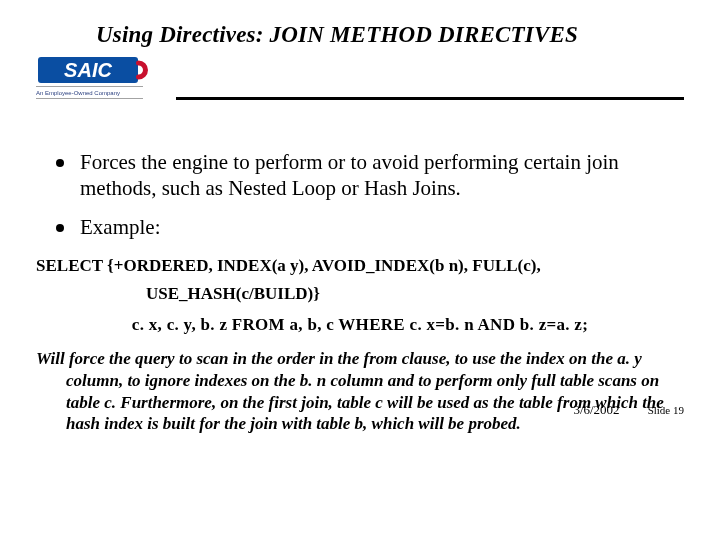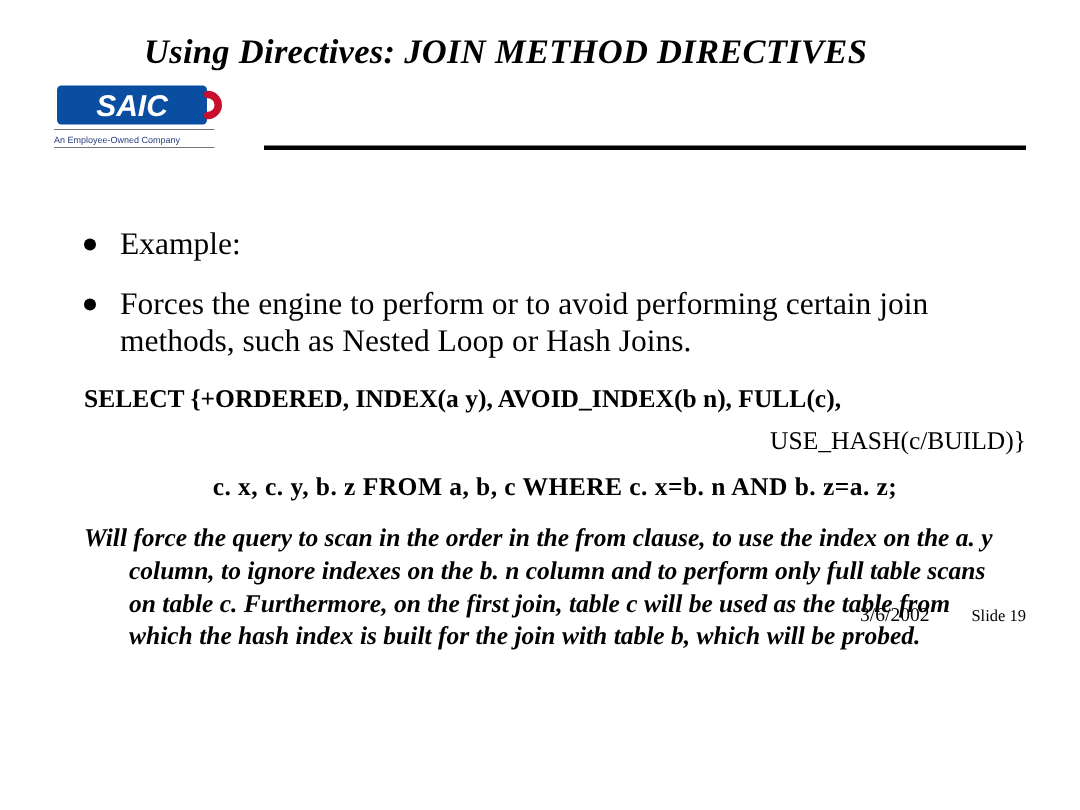--- a/index.html
+++ b/index.html
@@ -58,32 +58,30 @@
     content: "";
     position: absolute;
     left: 0;
     top: 9px;
     width: 8px;
     height: 8px;
     background: #000;
     border-radius: 50%;
   }
   .body {
-    margin-left: 20px;
     font-size: 17px;
     line-height: 1.28;
   }
   .code1 {
     font-weight: bold;
     margin: 6px 0 6px 0;
   }
   .code2 {
-    font-weight: normal;
+    font-weight: bold;
     margin: 6px 0 10px 110px;
-    text-align: right;
   }
   .code3 {
     font-weight: bold;
     margin: 6px 0 12px 0;
     letter-spacing: 0.3px;
     text-align: center;
   }
   .explain {
     font-weight: bold;
     margin: 0 6px 0 0;
@@ -125,22 +123,22 @@
         <path d="M205 18 a14 14 0 1 1 0 28" fill="none" stroke="#c8102e" stroke-width="10" stroke-linecap="round"></path>
         <rect x="0" y="64" width="214" height="1.2" fill="#666"></rect>
         <text x="0" y="82" font-family="Arial, Helvetica, sans-serif" font-size="12" fill="#2a3f7f">An Employee-Owned Company</text>
         <rect x="0" y="88" width="214" height="1.2" fill="#666"></rect>
       </svg>
     </div>
     <div class="hr"></div>
   </div>
 
   <ul class="bullets">
+    <li>Forces the engine to perform or to avoid performing certain join methods, such as Nested Loop or Hash Joins.</li>
     <li>Example:</li>
-    <li>Forces the engine to perform or to avoid performing certain join methods, such as Nested Loop or Hash Joins.</li>
   </ul>
 
   <div class="body">
     <div class="code1">SELECT {+ORDERED, INDEX(a y), AVOID_INDEX(b n), FULL(c),</div>
     <div class="code2">USE_HASH(c/BUILD)}</div>
     <div class="code3">c. x, c. y, b. z FROM a, b, c WHERE c. x=b. n AND b. z=a. z;</div>
     <div class="explain">
       <span class="hang">Will force the query to scan in the order in the from clause, to use the index on the a. y column, to ignore indexes on the b. n column and to perform only full table scans on table c.  Furthermore, on the first join, table c will be used as the table from which the hash index is built for the join with table b, which will be probed.</span>
     </div>
   </div>

